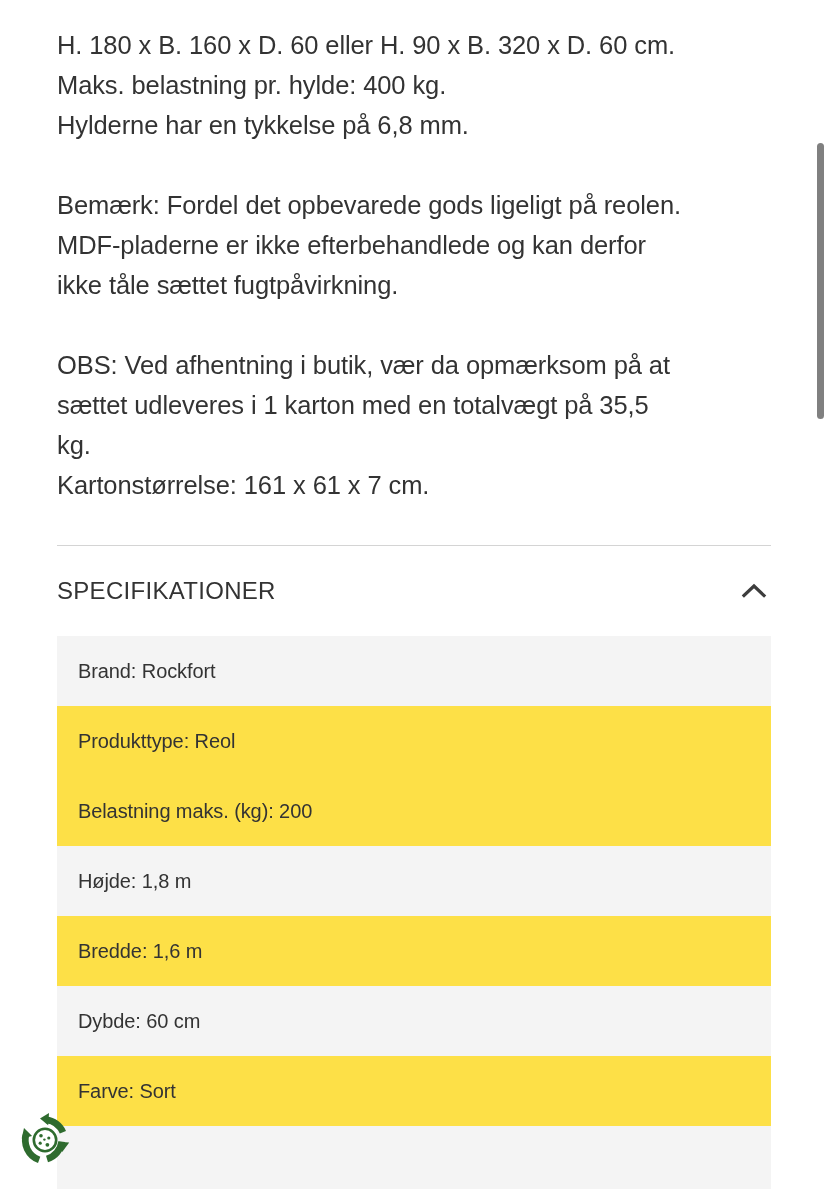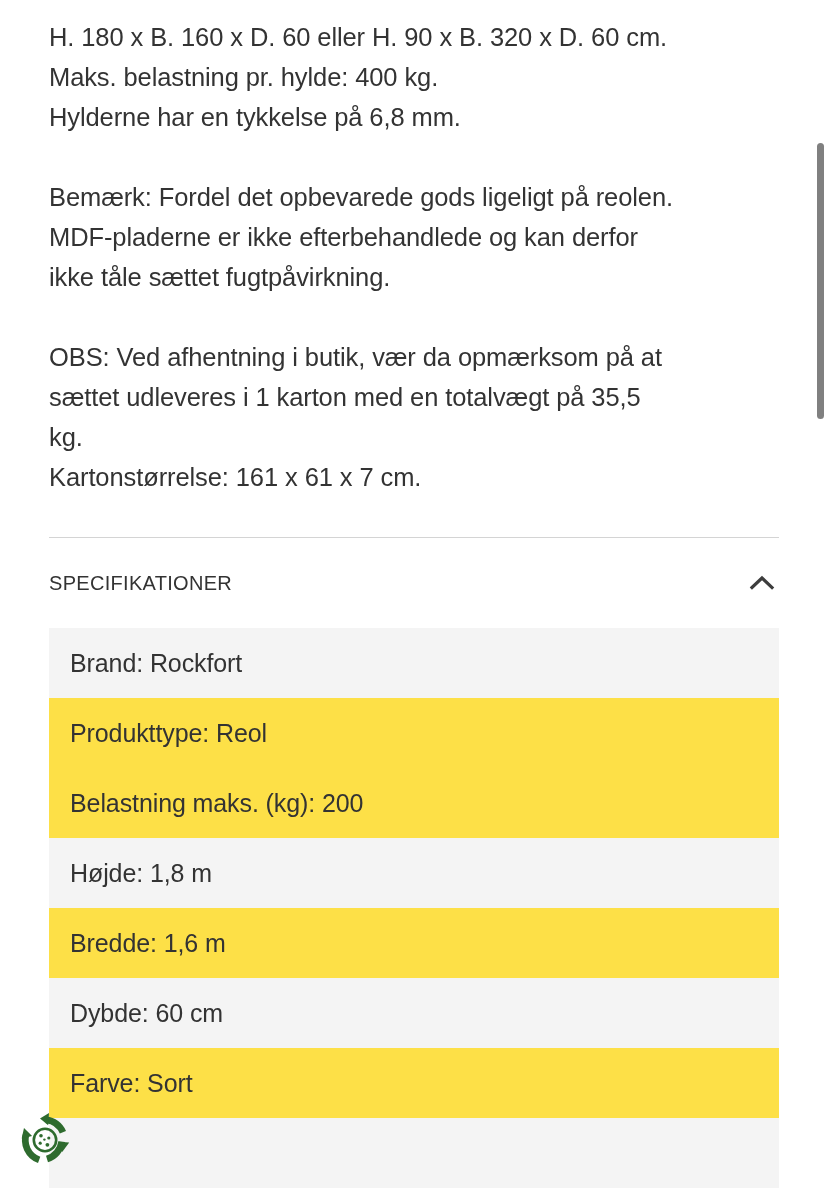--- a/index.html
+++ b/index.html
@@ -19,21 +19,21 @@
   }
 
   
   .page {
     position: absolute;
     left: 0;
     top: 0;
     width: 828px;
     height: 1189px;
     box-sizing: border-box;
-    padding: 0;
+    padding: 8px;
   }
 
   
   .description {
     padding: 0 49px;
     padding-top: 17px;
   }
   .desc-para {
     margin: 0;
     font-size: 25.5px;
@@ -62,21 +62,21 @@
   .accordion-header {
     margin: 0 49px;
     height: 90px;
     display: flex;
     align-items: center;
     justify-content: space-between;
     cursor: pointer;
     user-select: none;
   }
   .accordion-title {
-    font-size: 20px;
+    font-size: 24px;
     line-height: 1;
     letter-spacing: 0.3px;
     color: #333333;
     font-weight: 400;
     text-align: right;
   }
   .chevron {
     width: 34px;
     height: 34px;
     display: flex;
@@ -96,21 +96,21 @@
     display: flex;
     align-items: center;
     padding-left: 21px;
     box-sizing: border-box;
     background: #fde047;
   }
   .spec-row.striped {
     background: #f4f4f4;
   }
   .spec-row-text {
-    font-size: 25px;
+    font-size: 20px;
     line-height: 1;
     color: #333333;
     letter-spacing: -0.1px;
     white-space: nowrap;
   }
 
   
   .scrollbar-track {
     position: absolute;
     top: 0;

